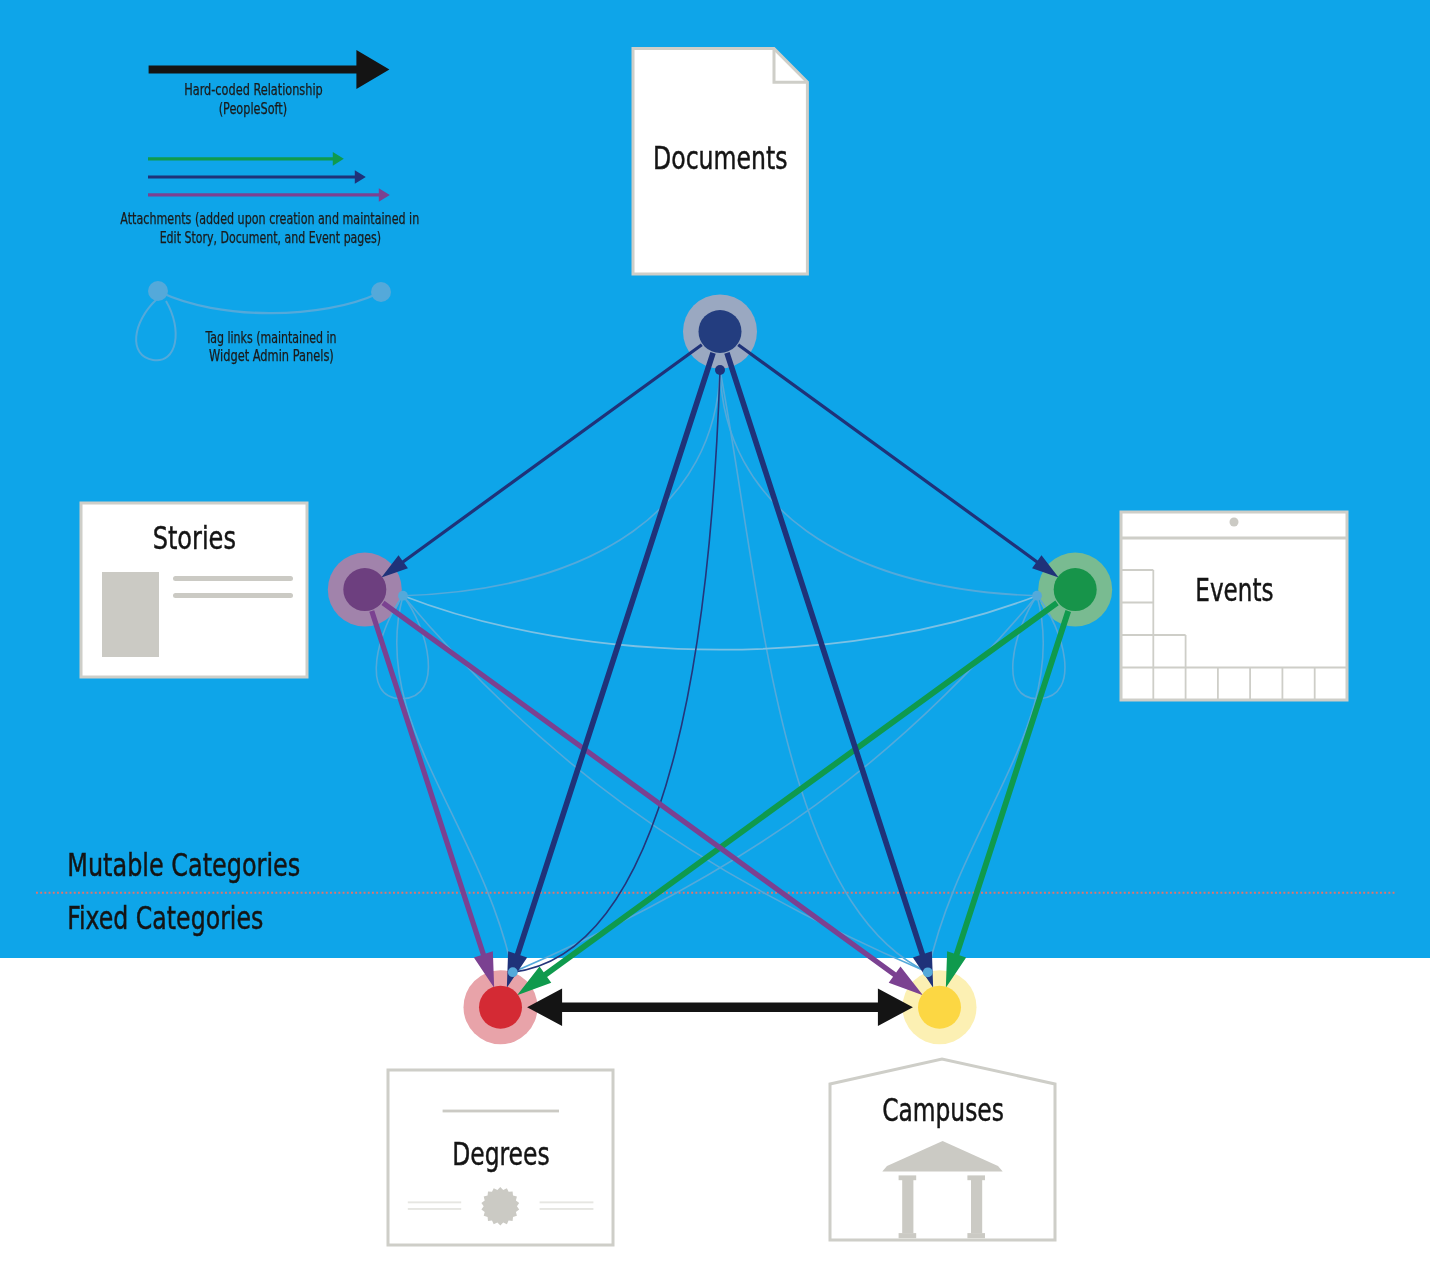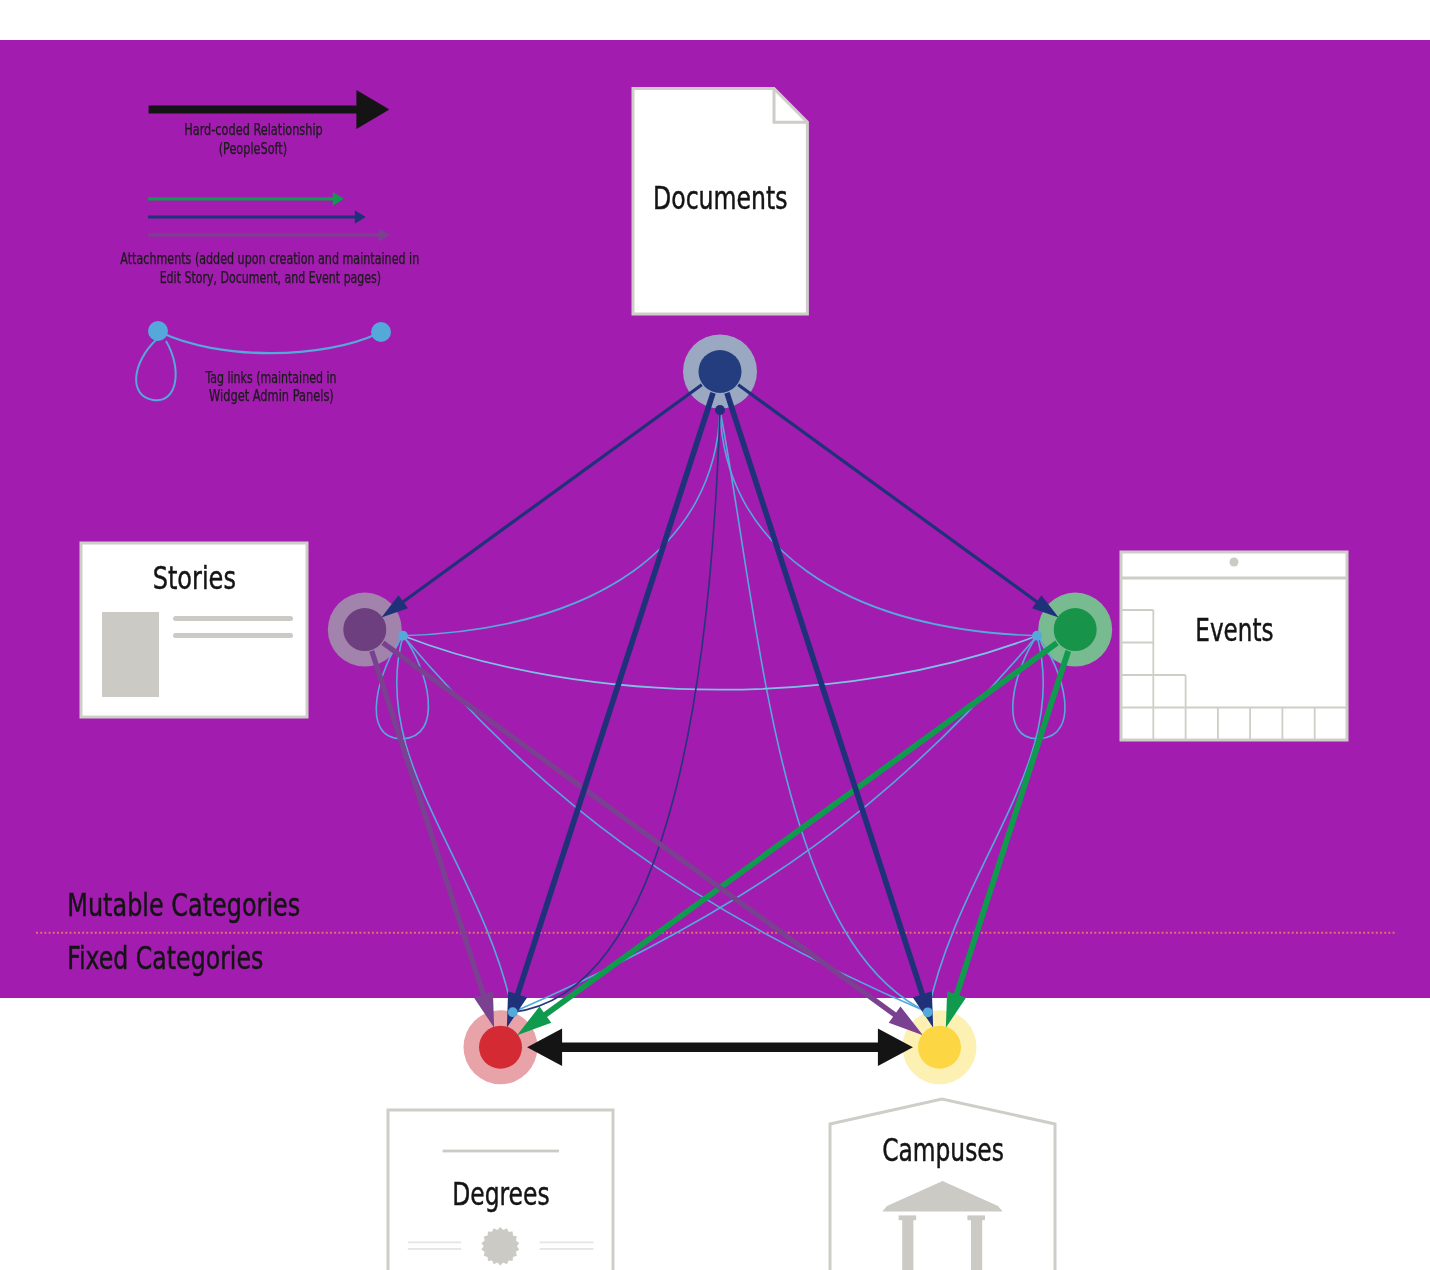--- a/index.html
+++ b/index.html
@@ -1,19 +1,19 @@
 <!DOCTYPE html>
 <html><head>
 <meta charset="utf-8">
 <title>Content Category Relationship Diagram</title>
 <style>
   html,body{margin:0;padding:0;background:#ffffff;}
   body{width:1430px;height:1270px;overflow:hidden;
        font-family:"DejaVu Sans Condensed","DejaVu Sans",sans-serif;}
-  #canvas{position:relative;width:1430px;height:958px;background:#a21caf;margin-top:40px;}
+  #canvas{position:relative;width:1430px;height:958px;background:#0ea5e9;}
   #scene{position:absolute;left:0;top:0;display:block;}
   #scene text{font-family:"DejaVu Sans Condensed","DejaVu Sans",sans-serif;}
   .lbl-node{font-size:32.5px;fill:#141414;text-anchor:middle;stroke:#141414;stroke-width:0.45px;paint-order:stroke fill;}
   .lbl-section{font-size:32px;fill:#141414;text-anchor:middle;stroke:#141414;stroke-width:0.45px;paint-order:stroke fill;}
   .lbl-legend{font-size:15px;fill:#1a1a1a;text-anchor:middle;stroke:#1a1a1a;stroke-width:0.25px;paint-order:stroke fill;}
 </style>
 </head>
 <body>
 
 <div id="canvas">

